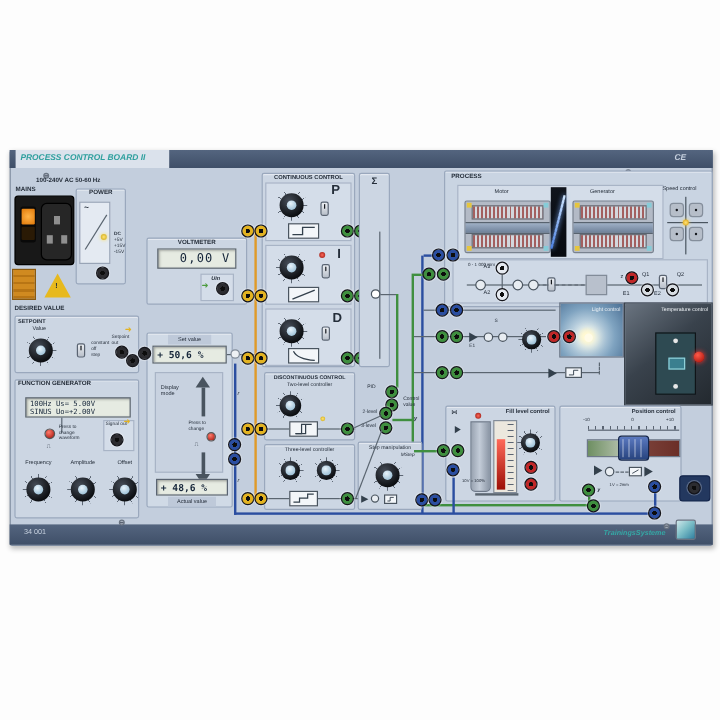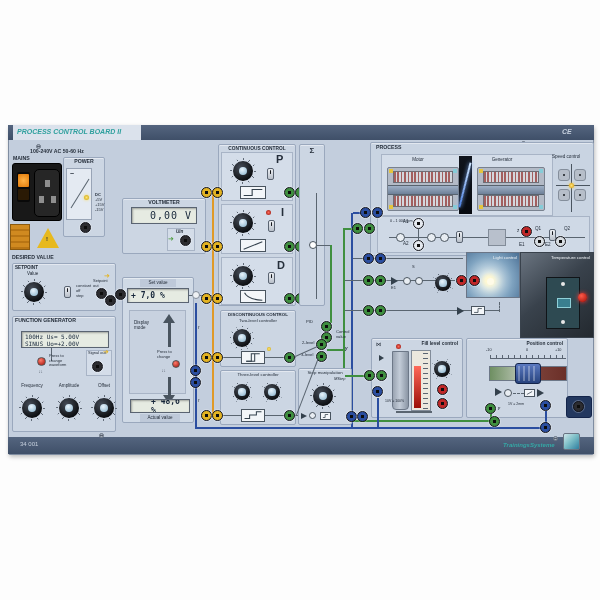--- a/index.html
+++ b/index.html
@@ -123,34 +123,34 @@
   <div class="tx s4 c" style="left:16px;top:383px;width:32px">Frequency</div>
   <div class="tx s4 c" style="left:53px;top:383px;width:32px">Amplitude</div>
   <div class="tx s4 c" style="left:90px;top:383px;width:28px">Offset</div>
   <div class="kb" style="left:19px;top:395px;width:26px;height:26px"></div>
   <div class="kb" style="left:56px;top:395px;width:26px;height:26px"></div>
   <div class="kb" style="left:91px;top:395px;width:26px;height:26px"></div>
 
   <div class="pnl" style="left:122px;top:277px;width:72px;height:146px;background:#d0dae6"></div>
   <div class="abs" style="left:140px;top:279px;width:36px;height:8px;background:#bec9d9"></div>
   <div class="tx s4 c" style="left:140px;top:280px;width:36px">Set value</div>
-  <div class="lcd" style="left:127px;top:288px;width:62px;height:15px;font-size:8px;font-weight:bold;padding-left:3px">+ 7,0 %</div>
+  <div class="lcd" style="left:127px;top:288px;width:62px;height:15px;font-size:8px;font-weight:bold;padding-left:3px">+ 50,6 %</div>
   <i class="cn" style="--c:#2c2c30;left:115px;top:289px"></i>
   <div class="wr" style="left:189px;top:295px;width:24px;height:1.2px"></div>
   <i class="abs" style="left:192px;top:291px;width:8px;height:8px;border-radius:50%;background:#eef1f4;border:1px solid #828c99"></i>
   <div class="abs sub" style="left:129px;top:310px;width:57px;height:84px;background:#c8d2e0"></div>
   <div class="tri" style="left:163px;top:314px;border-left:6px solid transparent;border-right:6px solid transparent;border-bottom:9px solid #49545f"></div>
   <div class="abs" style="left:167.5px;top:323px;width:3px;height:24px;background:#49545f"></div>
   <div class="tx s4 wrap" style="left:134px;top:320px;width:26px">Display mode</div>
   <div class="tx s3 wrap" style="left:157px;top:350px;width:18px">Press to change</div>
   <i class="led" style="left:172px;top:360px;width:8px;height:8px;background:radial-gradient(circle at 38% 32%,#ff7a6a,#9e0f08);border:1px solid #555"></i>
   <div class="tx s4" style="left:162px;top:368px">⎍</div>
   <div class="abs" style="left:167.5px;top:377px;width:3px;height:18px;background:#49545f"></div>
   <div class="tri" style="left:163px;top:395px;border-left:6px solid transparent;border-right:6px solid transparent;border-top:9px solid #49545f"></div>
-  <div class="lcd" style="left:130px;top:399px;width:60px;height:14px;font-size:8px;font-weight:bold;padding-left:20px">+ 48,6 %</div>
+  <div class="lcd" style="left:130px;top:399px;width:60px;height:14px;font-size:8px;font-weight:bold;padding-left:3px">+ 48,6 %</div>
   <div class="abs" style="left:140px;top:414px;width:40px;height:8px;background:#bec9d9"></div>
   <div class="tx s4 c" style="left:140px;top:415px;width:40px">Actual value</div>
   <div class="tx s4 i" style="left:198px;top:325px">r</div>
   <div class="tx s4 i" style="left:198px;top:398px">r</div>
 
   <div class="wr wro" style="left:212px;top:190px;width:2px;height:226px"></div>
   <div class="wr wrb" style="left:195px;top:303px;width:2px;height:126px"></div>
   <div class="wr wrb" style="left:195px;top:427px;width:352px;height:2px"></div>
   <div class="wr wrg" style="left:343px;top:228px;width:2px;height:194px"></div>
   <div class="wr wrg" style="left:343px;top:420px;width:153px;height:2px"></div>

